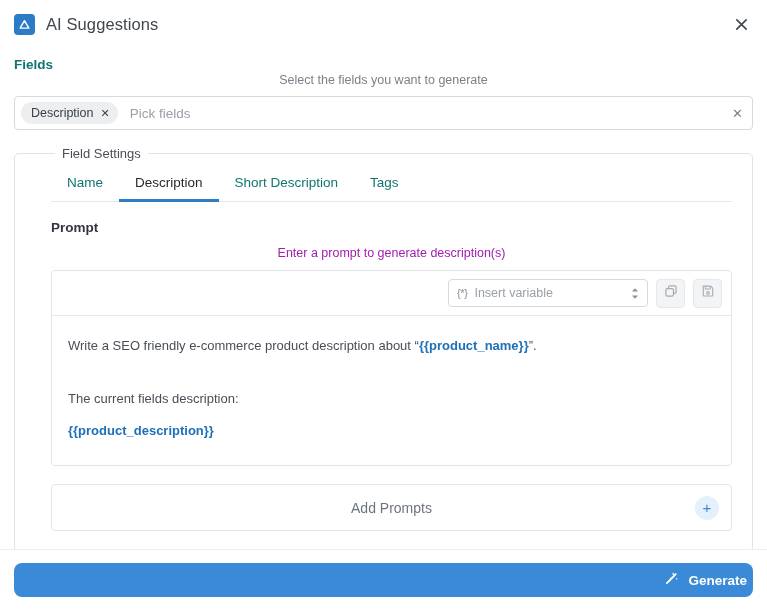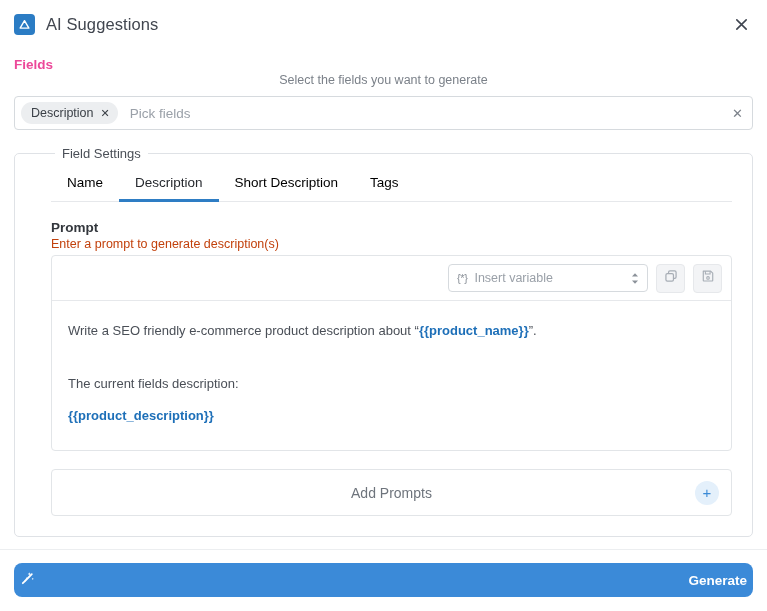--- a/index.html
+++ b/index.html
@@ -47,21 +47,21 @@
     color: #3f4550;
   }
 
   
   .section {
     padding: 0 14px;
   }
   .field-label {
     font-size: 13.5px;
     font-weight: bold;
-    color: #ec4899;
+    color: #0f766e;
     margin: 8px 0 1px 0;
   }
   .field-help {
     font-size: 12.5px;
     color: #7b8189;
     margin-bottom: 9px;
     text-align: center;
   }
   .fields-input {
     position: relative;
@@ -121,45 +121,46 @@
   
   .tabs {
     display: flex;
     align-items: flex-end;
     border-bottom: 1px solid #e6e8eb;
     margin-top: 6px;
   }
   .tab {
     padding: 8px 16px 9px 16px;
     font-size: 13.5px;
-    color: #000000;
+    color: #0f766e;
     cursor: pointer;
     border-bottom: 3px solid transparent;
     margin-bottom: -1px;
     white-space: nowrap;
   }
   .tab.active {
     color: #26292e;
     border-bottom-color: #2e7dc4;
   }
 
   
   .prompt-head {
     margin-top: 18px;
   }
   .prompt-title {
     font-size: 13.5px;
     font-weight: bold;
     color: #33373d;
-    margin-bottom: 2px;
+    margin-bottom: 11px;
   }
   .prompt-help {
     font-size: 12.5px;
-    color: #c2410c;
-    margin-bottom: 4px;
+    color: #a21caf;
+    margin-bottom: 10px;
+    text-align: center;
   }
   .prompt-card {
     border: 1px solid #e2e5e8;
     border-radius: 4px;
     background: #fff;
   }
   .prompt-toolbar {
     display: flex;
     align-items: center;
     justify-content: flex-end;
@@ -265,21 +266,21 @@
   .generate-btn {
     width: 100%;
     height: 34px;
     background: #3b8ad8;
     border: none;
     border-radius: 8px;
     color: #fff;
     font-size: 13.5px;
     font-weight: bold;
     font-family: "Liberation Sans", sans-serif;
-    display: flex; align-items: center; justify-content: space-between;
+    display: flex; align-items: center; justify-content: flex-end;
     gap: 9px;
     cursor: pointer;
   }
 </style>
 </head>
 <body>
 
 <div class="modal">
 
   <div class="header">

